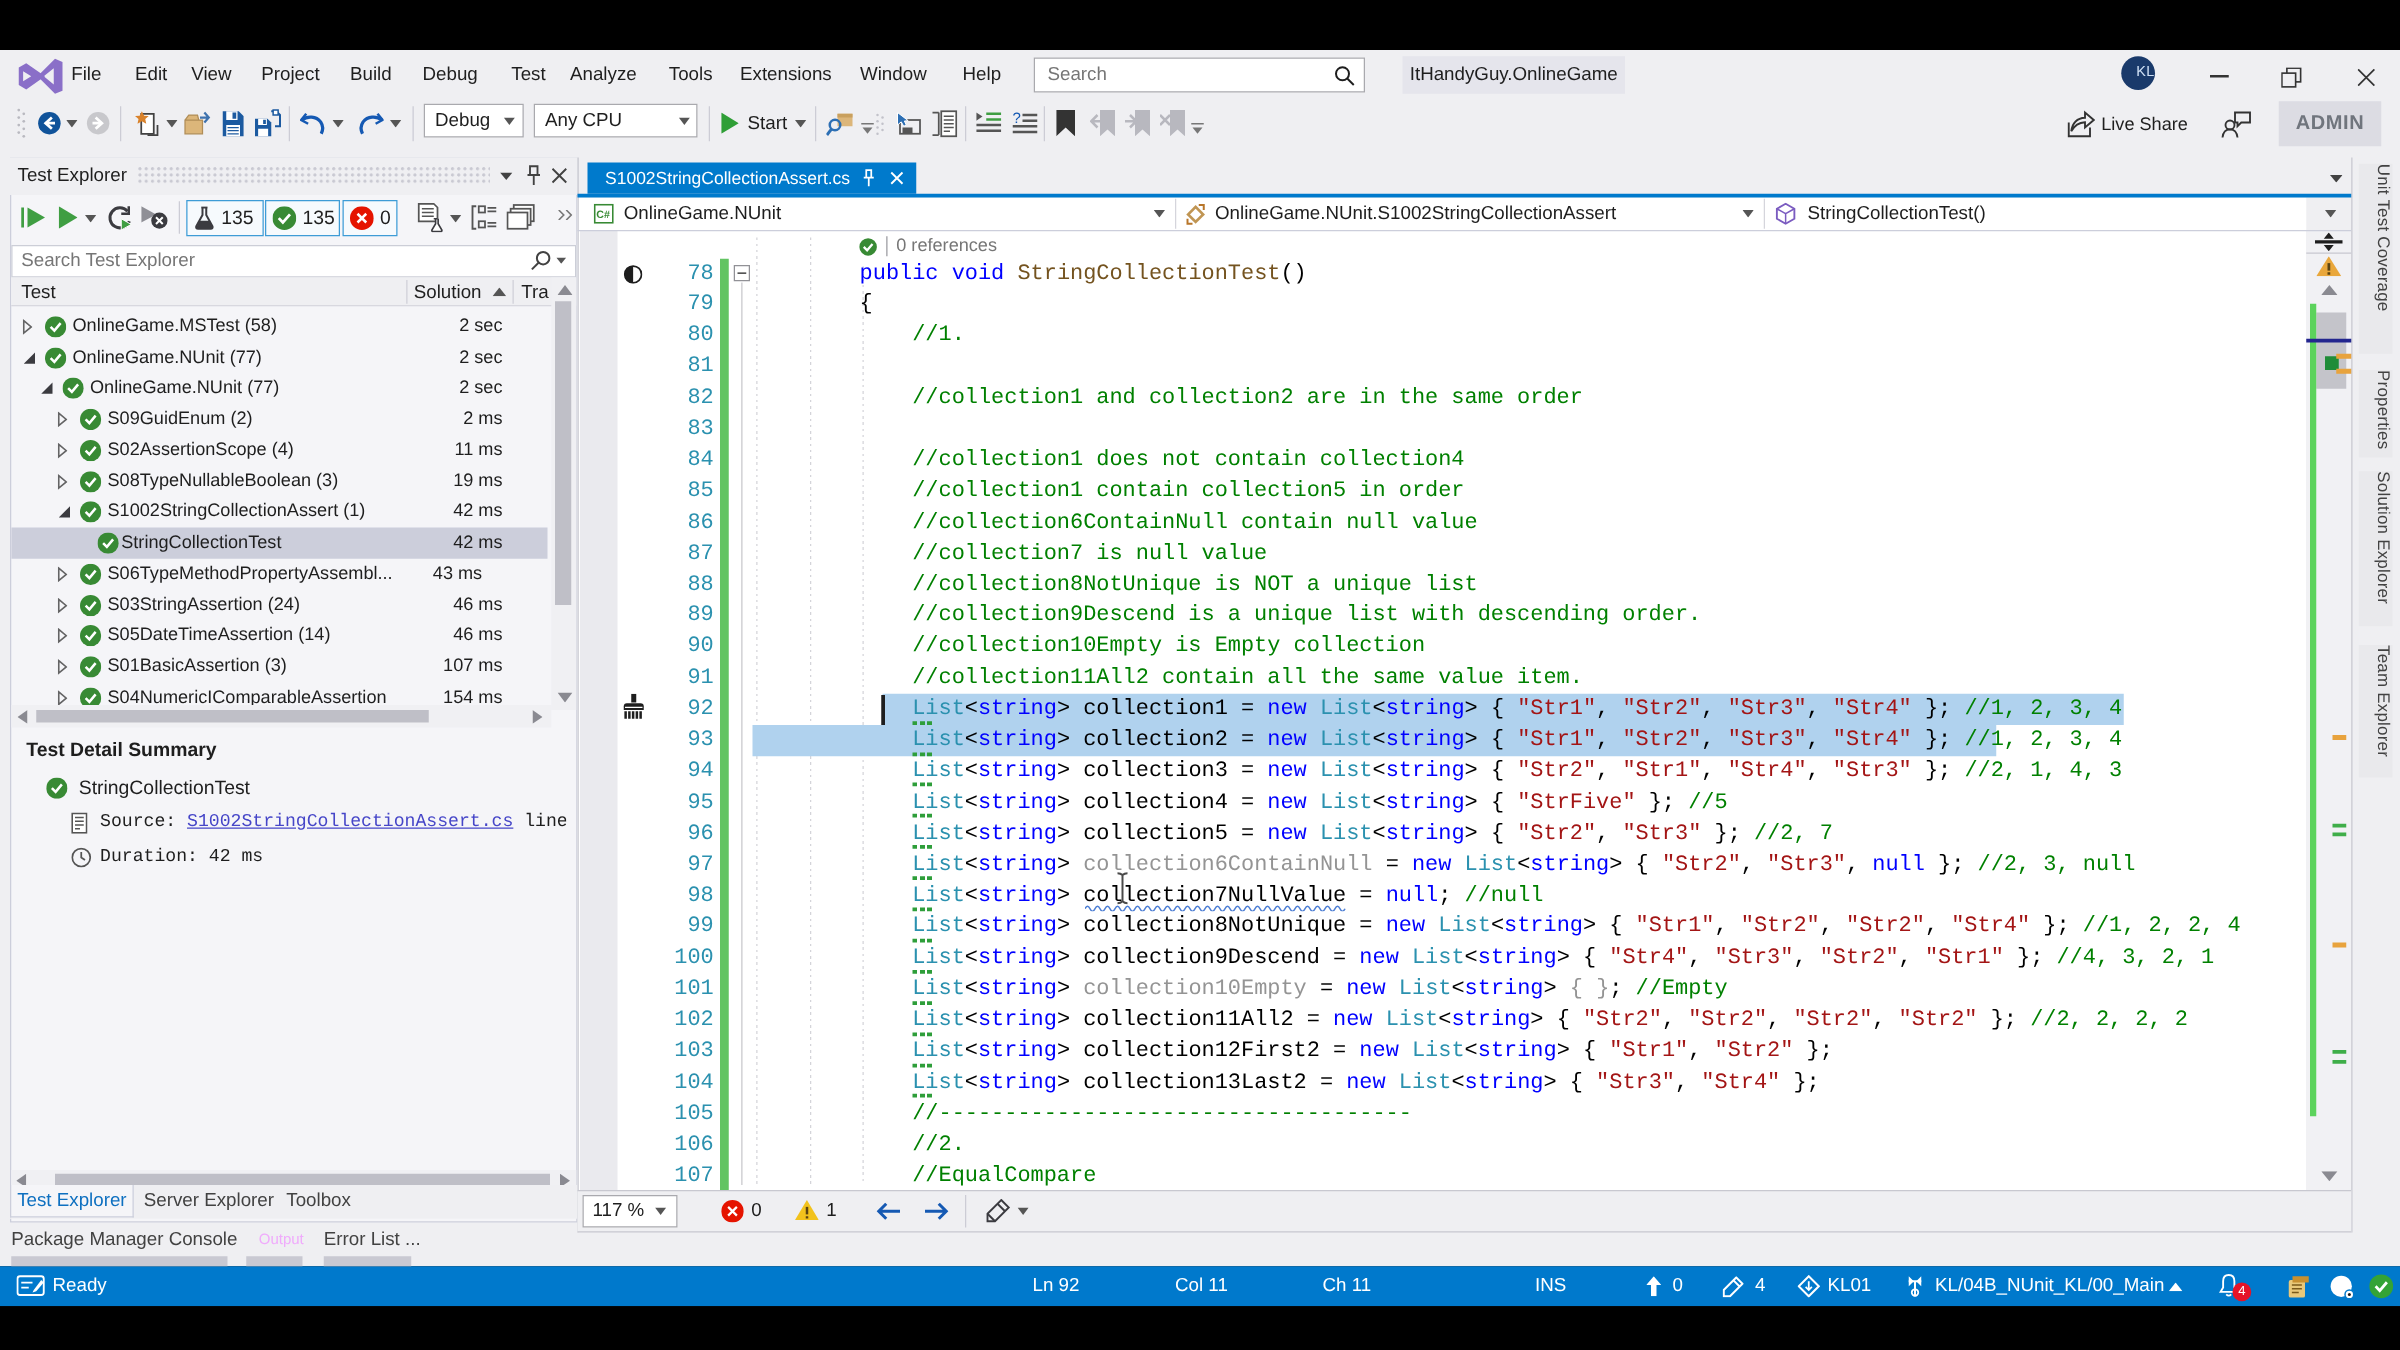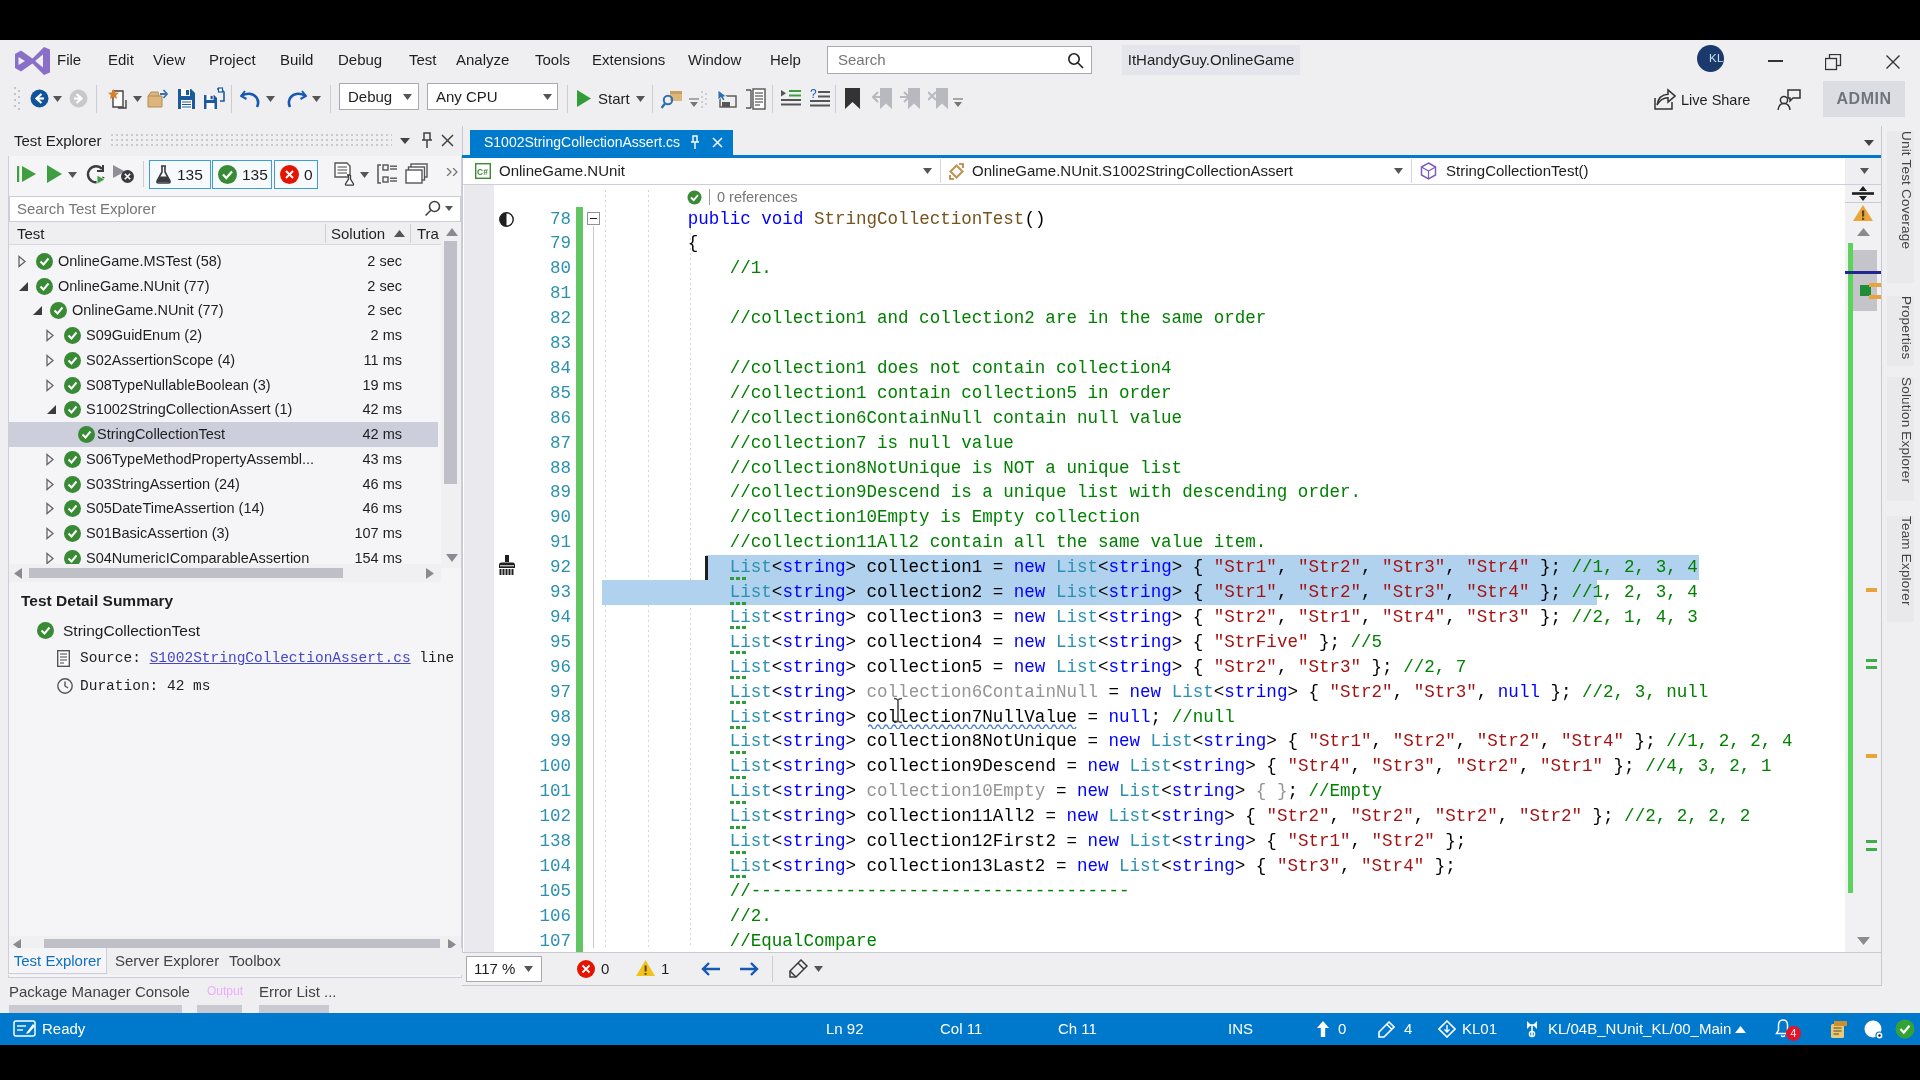--- a/index.html
+++ b/index.html
@@ -427,21 +427,21 @@
       <div class="a" style="left:88px;top:175.75px;height:25px;line-height:25px;font-size:14.5px;color:#1e1e1e;white-space:nowrap">StringCollectionTest</div>
       <div class="a" style="left:321px;top:175.75px;width:72px;height:25px;line-height:25px;font-size:14.5px;color:#1e1e1e;text-align:right">42 ms</div>
 <svg class="a" style="left:37px;top:206.50px" width="8" height="13" viewBox="0 0 8 13">
         <path d="M1 1.5 L7 6.5 L1 11.5 Z" fill="none" stroke="#646465" stroke-width="1.3"></path>
       </svg>
       <svg class="a" style="left:55px;top:204.50px" width="17" height="17" viewBox="0 0 17 17">
         <circle cx="8.5" cy="8.5" r="8.5" fill="#388a34"></circle>
         <path d="M4.5 8.5 L7.5 11.5 L12.5 5.5" fill="none" stroke="#fff" stroke-width="2"></path>
       </svg>
       <div class="a" style="left:77px;top:200.50px;height:25px;line-height:25px;font-size:14.5px;color:#1e1e1e;white-space:nowrap">S06TypeMethodPropertyAssembl...</div>
-      <div class="a" style="left:321px;top:200.50px;width:72px;height:25px;line-height:25px;font-size:14.5px;color:#1e1e1e;text-align:right">43 ms</div>
+      <div class="a" style="left:321px;top:200.50px;width:72px;height:25px;line-height:25px;font-size:14.5px;color:#1e1e1e;text-align:center">43 ms</div>
 <svg class="a" style="left:37px;top:231.25px" width="8" height="13" viewBox="0 0 8 13">
         <path d="M1 1.5 L7 6.5 L1 11.5 Z" fill="none" stroke="#646465" stroke-width="1.3"></path>
       </svg>
       <svg class="a" style="left:55px;top:229.25px" width="17" height="17" viewBox="0 0 17 17">
         <circle cx="8.5" cy="8.5" r="8.5" fill="#388a34"></circle>
         <path d="M4.5 8.5 L7.5 11.5 L12.5 5.5" fill="none" stroke="#fff" stroke-width="2"></path>
       </svg>
       <div class="a" style="left:77px;top:225.25px;height:25px;line-height:25px;font-size:14.5px;color:#1e1e1e;white-space:nowrap">S03StringAssertion (24)</div>
       <div class="a" style="left:321px;top:225.25px;width:72px;height:25px;line-height:25px;font-size:14.5px;color:#1e1e1e;text-align:right">46 ms</div>
 <svg class="a" style="left:37px;top:256.00px" width="8" height="13" viewBox="0 0 8 13">
@@ -615,21 +615,21 @@
 <div class="ln" style="top:580.05px">93</div>
 <div class="ln" style="top:604.95px">94</div>
 <div class="ln" style="top:629.85px">95</div>
 <div class="ln" style="top:654.75px">96</div>
 <div class="ln" style="top:679.65px">97</div>
 <div class="ln" style="top:704.55px">98</div>
 <div class="ln" style="top:729.45px">99</div>
 <div class="ln" style="top:754.35px">100</div>
 <div class="ln" style="top:779.25px">101</div>
 <div class="ln" style="top:804.15px">102</div>
-<div class="ln" style="top:829.05px">138</div>
+<div class="ln" style="top:829.05px">103</div>
 <div class="ln" style="top:853.95px">104</div>
 <div class="ln" style="top:878.85px">105</div>
 <div class="ln" style="top:903.75px">106</div>
 <div class="ln" style="top:928.65px">107</div>
 <div class="a" style="left:576px;top:206.5px;width:7px;height:747px;background:#62c462"></div>
 <div class="cl" style="top:206.55px">        <span class="kw">public</span> <span class="kw">void</span> <span class="mt">StringCollectionTest</span>()</div>
 <div class="cl" style="top:231.45px">        {</div>
 <div class="cl" style="top:256.35px">            <span class="cm">//1.</span></div>
 <div class="cl" style="top:306.15px">            <span class="cm">//collection1 and collection2 are in the same order</span></div>
 <div class="cl" style="top:355.95px">            <span class="cm">//collection1 does not contain collection4</span></div>

